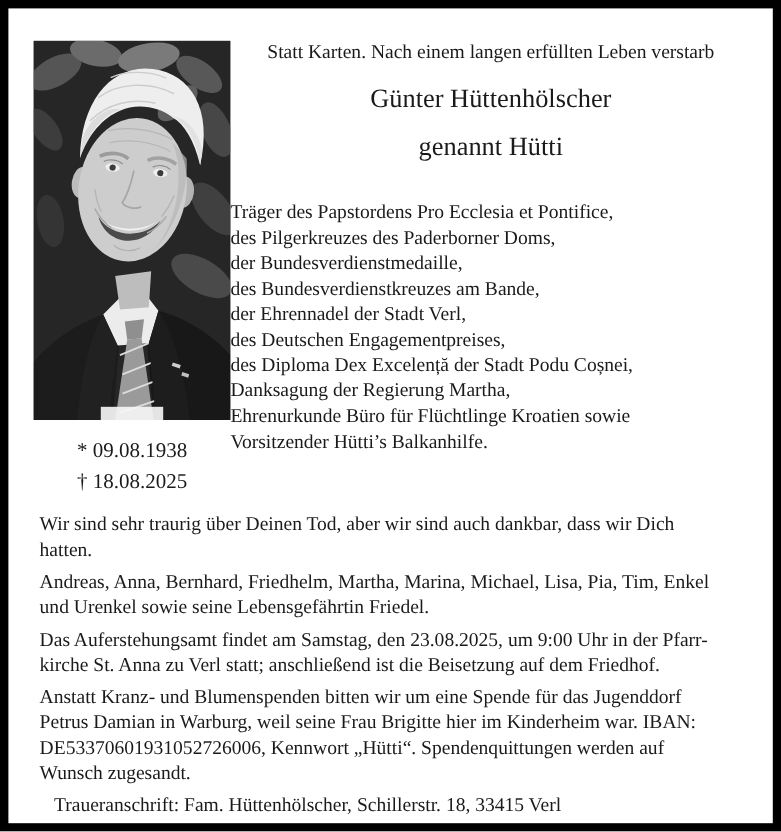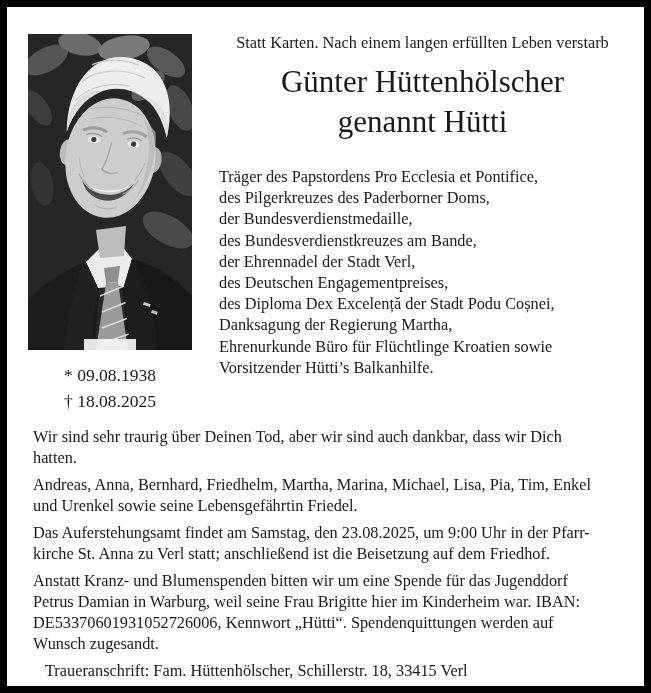--- a/index.html
+++ b/index.html
@@ -11,27 +11,27 @@
   }
   .frame {
     box-sizing: border-box;
     width: 651px; height: 693px;
     border: 7px solid #000000;
     background: #ffffff;
     padding: 20px 18px 8px 21px;
     overflow: hidden;
   }
   .top { display: flex; }
-  .left-col { width: 164px; flex: none; margin-right: 27px; padding-top: 7px; }
+  .left-col { width: 164px; flex: none; padding-top: 7px; }
   .photo { width: 164px; height: 316px; overflow: hidden; background: #262626; }
   .photo svg { display: block; }
   .dates { margin-top: 12px; text-align: center; font-size: 17.5px; line-height: 26px; }
   .right-col { flex: 1; min-width: 0; }
   .intro { margin-top: 6px; text-align: center; font-size: 16.3px; white-space: nowrap; }
-  .title { margin-top: 9px; text-align: center; font-size: 31px; line-height: 40px; }
+  .title { margin-top: 9px; text-align: center; font-size: 22px; line-height: 40px; }
   .honors { margin-top: 24px; font-size: 16.3px; line-height: 21.2px; }
   .bodytext { margin-top: 13px; padding-left: 5px; font-size: 16.3px; line-height: 20.8px; }
   .bodytext p { margin: 0 0 6.5px 0; white-space: pre; }
   .bodytext p:last-child { margin-bottom: 0; margin-left: 12px; }
 </style>
 </head>
 <body>
 
 <div class="frame">
 

